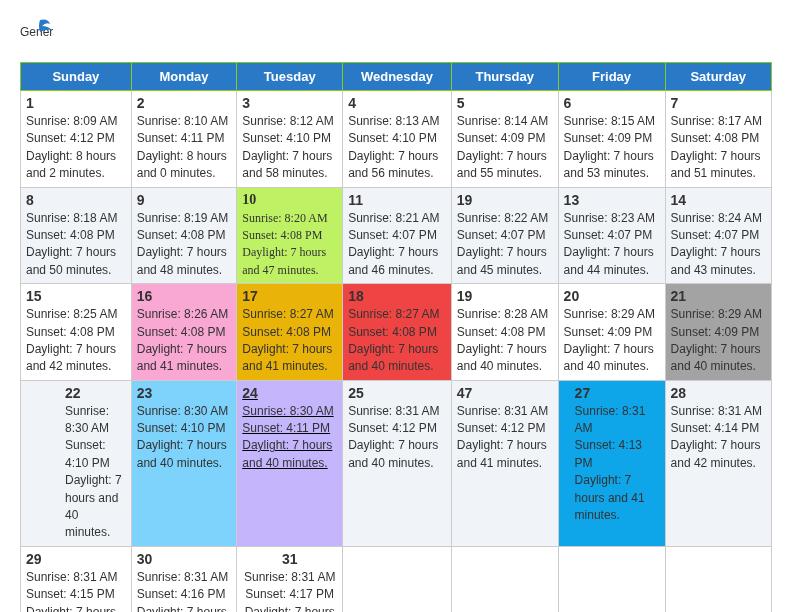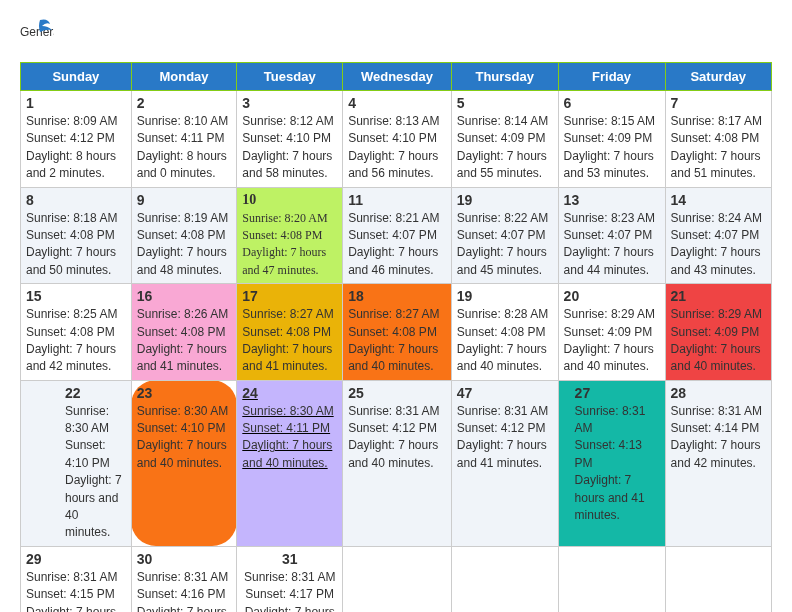--- a/index.html
+++ b/index.html
@@ -149,59 +149,59 @@
           <div class="day-info">Sunrise: 8:25 AM<br>Sunset: 4:08 PM<br>Daylight: 7 hours and 42 minutes.</div>
         </td>
         <td style="background: #f9a8d4;">
           <div class="day-number">16</div>
           <div class="day-info">Sunrise: 8:26 AM<br>Sunset: 4:08 PM<br>Daylight: 7 hours and 41 minutes.</div>
         </td>
         <td style="background: #eab308;">
           <div class="day-number">17</div>
           <div class="day-info">Sunrise: 8:27 AM<br>Sunset: 4:08 PM<br>Daylight: 7 hours and 41 minutes.</div>
         </td>
-        <td style="background: #f97316;">
+        <td style="background: #ef4444;">
           <div class="day-number">18</div>
           <div class="day-info">Sunrise: 8:27 AM<br>Sunset: 4:08 PM<br>Daylight: 7 hours and 40 minutes.</div>
         </td>
         <td style="background: rgb(255, 255, 255);">
           <div class="day-number">19</div>
           <div class="day-info">Sunrise: 8:28 AM<br>Sunset: 4:08 PM<br>Daylight: 7 hours and 40 minutes.</div>
         </td>
         <td style="background: rgb(255, 255, 255); border-radius: 18px;">
           <div class="day-number">20</div>
           <div class="day-info">Sunrise: 8:29 AM<br>Sunset: 4:09 PM<br>Daylight: 7 hours and 40 minutes.</div>
         </td>
-        <td style="background: #ef4444;">
+        <td style="background: #a3a3a3;">
           <div class="day-number">21</div>
           <div class="day-info">Sunrise: 8:29 AM<br>Sunset: 4:09 PM<br>Daylight: 7 hours and 40 minutes.</div>
         </td>
       </tr>
       <tr>
         <td style="background: rgb(240, 244, 249); padding-left: 44px;">
           <div class="day-number">22</div>
           <div class="day-info">Sunrise: 8:30 AM<br>Sunset: 4:10 PM<br>Daylight: 7 hours and 40 minutes.</div>
         </td>
-        <td style="background: #f97316; border-radius: 25px;">
+        <td style="background: #7dd3fc;">
           <div class="day-number">23</div>
           <div class="day-info">Sunrise: 8:30 AM<br>Sunset: 4:10 PM<br>Daylight: 7 hours and 40 minutes.</div>
         </td>
         <td style="background: #c4b5fd; text-decoration: underline;">
           <div class="day-number">24</div>
           <div class="day-info">Sunrise: 8:30 AM<br>Sunset: 4:11 PM<br>Daylight: 7 hours and 40 minutes.</div>
         </td>
         <td style="background: rgb(240, 244, 249);">
           <div class="day-number">25</div>
           <div class="day-info">Sunrise: 8:31 AM<br>Sunset: 4:12 PM<br>Daylight: 7 hours and 40 minutes.</div>
         </td>
         <td style="background: rgb(240, 244, 249);">
           <div class="day-number">47</div>
           <div class="day-info">Sunrise: 8:31 AM<br>Sunset: 4:12 PM<br>Daylight: 7 hours and 41 minutes.</div>
         </td>
-        <td style="background: #14b8a6; padding-left: 16px;">
+        <td style="background: #0ea5e9; padding-left: 16px;">
           <div class="day-number">27</div>
           <div class="day-info">Sunrise: 8:31 AM<br>Sunset: 4:13 PM<br>Daylight: 7 hours and 41 minutes.</div>
         </td>
         <td style="background: rgb(240, 244, 249);">
           <div class="day-number">28</div>
           <div class="day-info">Sunrise: 8:31 AM<br>Sunset: 4:14 PM<br>Daylight: 7 hours and 42 minutes.</div>
         </td>
       </tr>
       <tr>
         <td style="background: rgb(255, 255, 255);">

